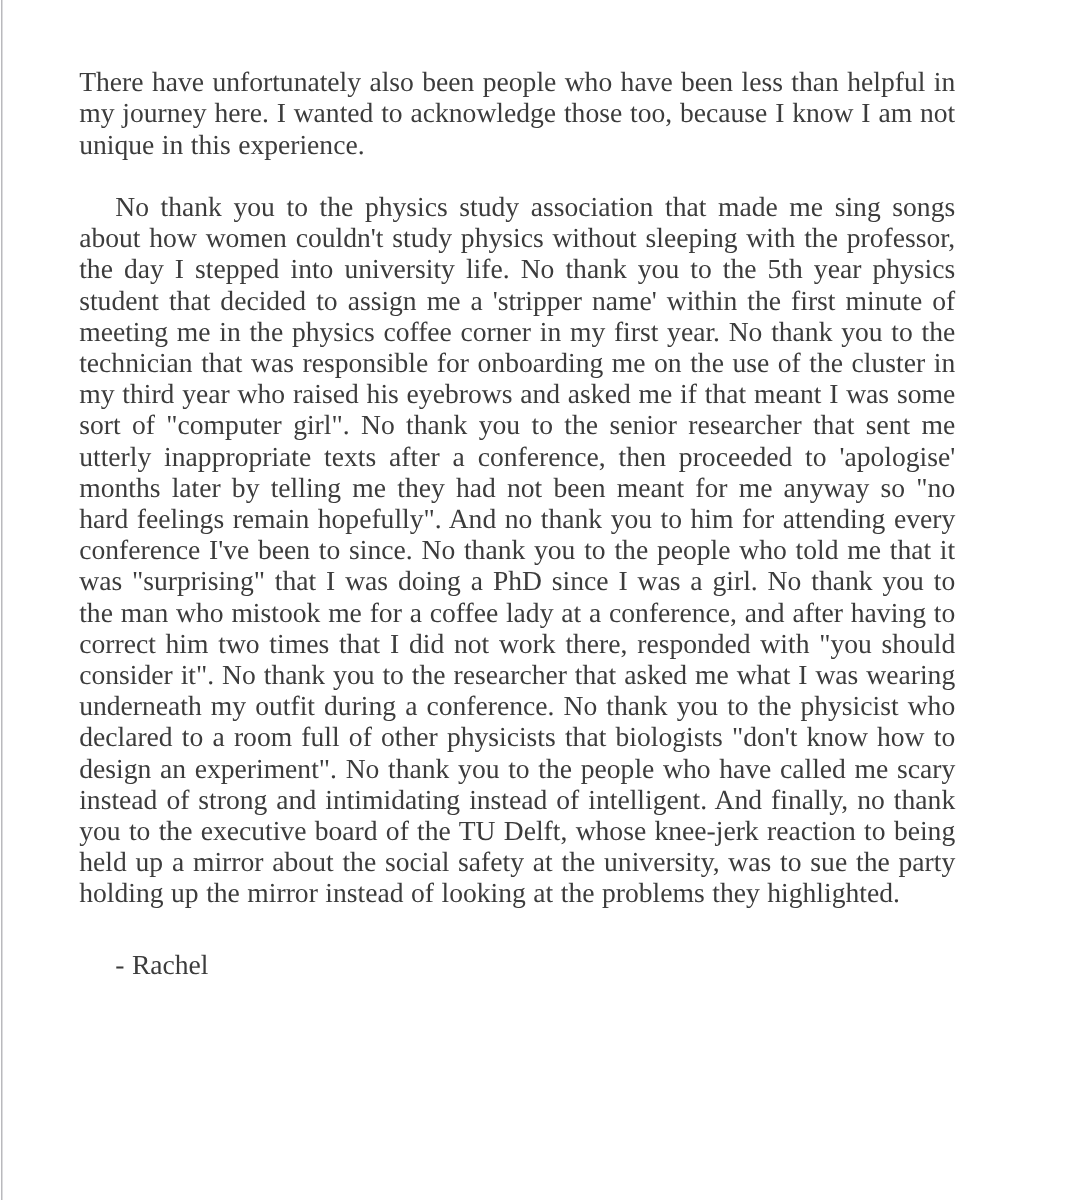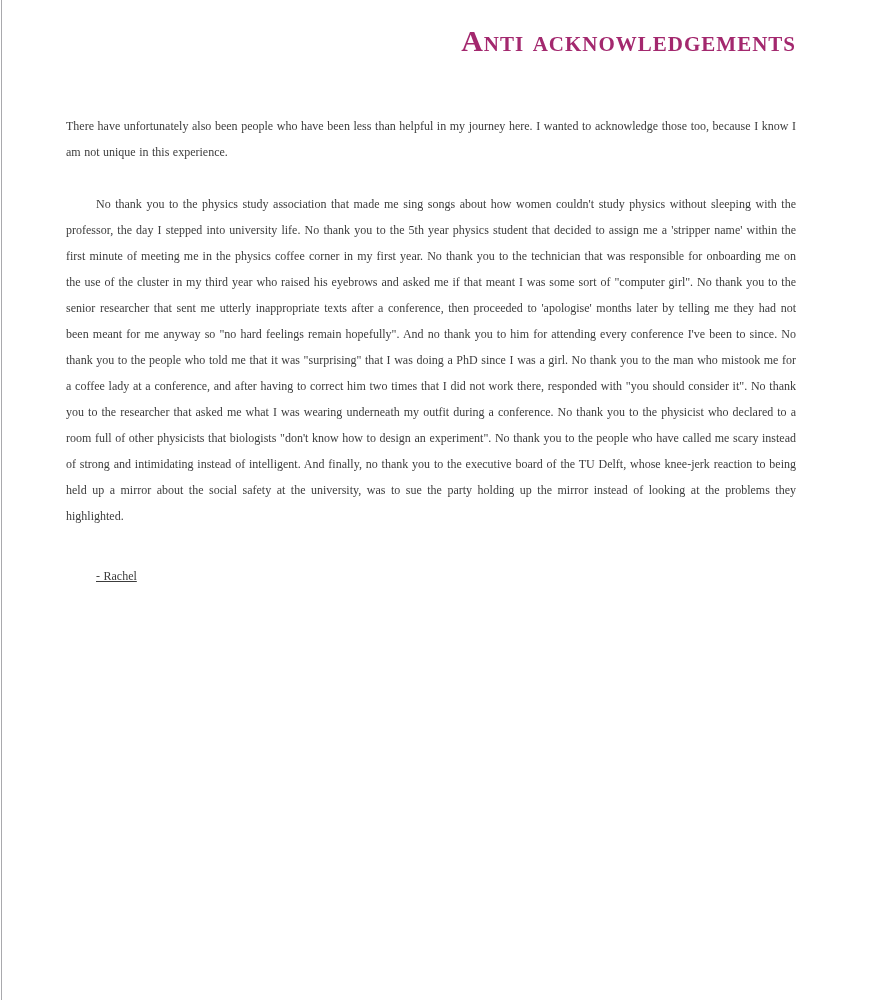--- a/index.html
+++ b/index.html
@@ -35,44 +35,42 @@
     font-weight: bold;
     font-variant: small-caps;
     letter-spacing: 1px;
     color: #a3286e;
     line-height: 1.1;
   }
   .body-text {
     margin-top: 56px;
   }
   .para {
-    font-size: 12px;
+    font-size: 23px;
     line-height: 26px;
     color: #3c3c3c;
     text-align: justify;
     margin: 0 0 26px 0;
     word-spacing: 0.5px;
   }
   .para.indent {
     text-indent: 30px;
   }
   .para.signature {
     text-align: left;
     margin-top: 34px;
-    text-decoration: underline;
   }
 </style>
 </head>
 <body>
 
 <div class="page-edge-left"></div>
 
 <div class="page">
 
-  <h1 class="page-title">Anti acknowledgements</h1>
 
   <div class="body-text">
 
     <p class="para">There have unfortunately also been people who have been less than helpful in my journey here. I wanted to acknowledge those too, because I know I am not unique in this experience.</p>
 
     <p class="para indent">No thank you to the physics study association that made me sing songs about how women couldn't study physics without sleeping with the professor, the day I stepped into university life.  No thank you to the 5th year physics student that decided to assign me a 'stripper name' within the first minute of meeting me in the physics coffee corner in my first year.  No thank you to the technician that was responsible for onboarding me on the use of the cluster in my third year who raised his eyebrows and asked me if that meant I was some sort of "computer girl".  No thank you to the senior researcher that sent me utterly inappropriate texts after a conference, then proceeded to 'apologise' months later by telling me they had not been meant for me anyway so "no hard feelings remain hopefully". And no thank you to him for attending every conference I've been to since.  No thank you to the people who told me that it was "surprising" that I was doing a PhD since I was a girl. No thank you to the man who mistook me for a coffee lady at a conference, and after having to correct him two times that I did not work there, responded with "you should consider it".  No thank you to the researcher that asked me what I was wearing underneath my outfit during a conference.  No thank you to the physicist who declared to a room full of other physicists that biologists "don't know how to design an experiment". No thank you to the people who have called me scary instead of strong and intimidating instead of intelligent. And finally, no thank you to the executive board of the TU Delft, whose knee-jerk reaction to being held up a mirror about the social safety at the university, was to sue the party holding up the mirror instead of looking at the problems they highlighted.</p>
 
 
     <p class="para indent signature">- Rachel</p>
 

